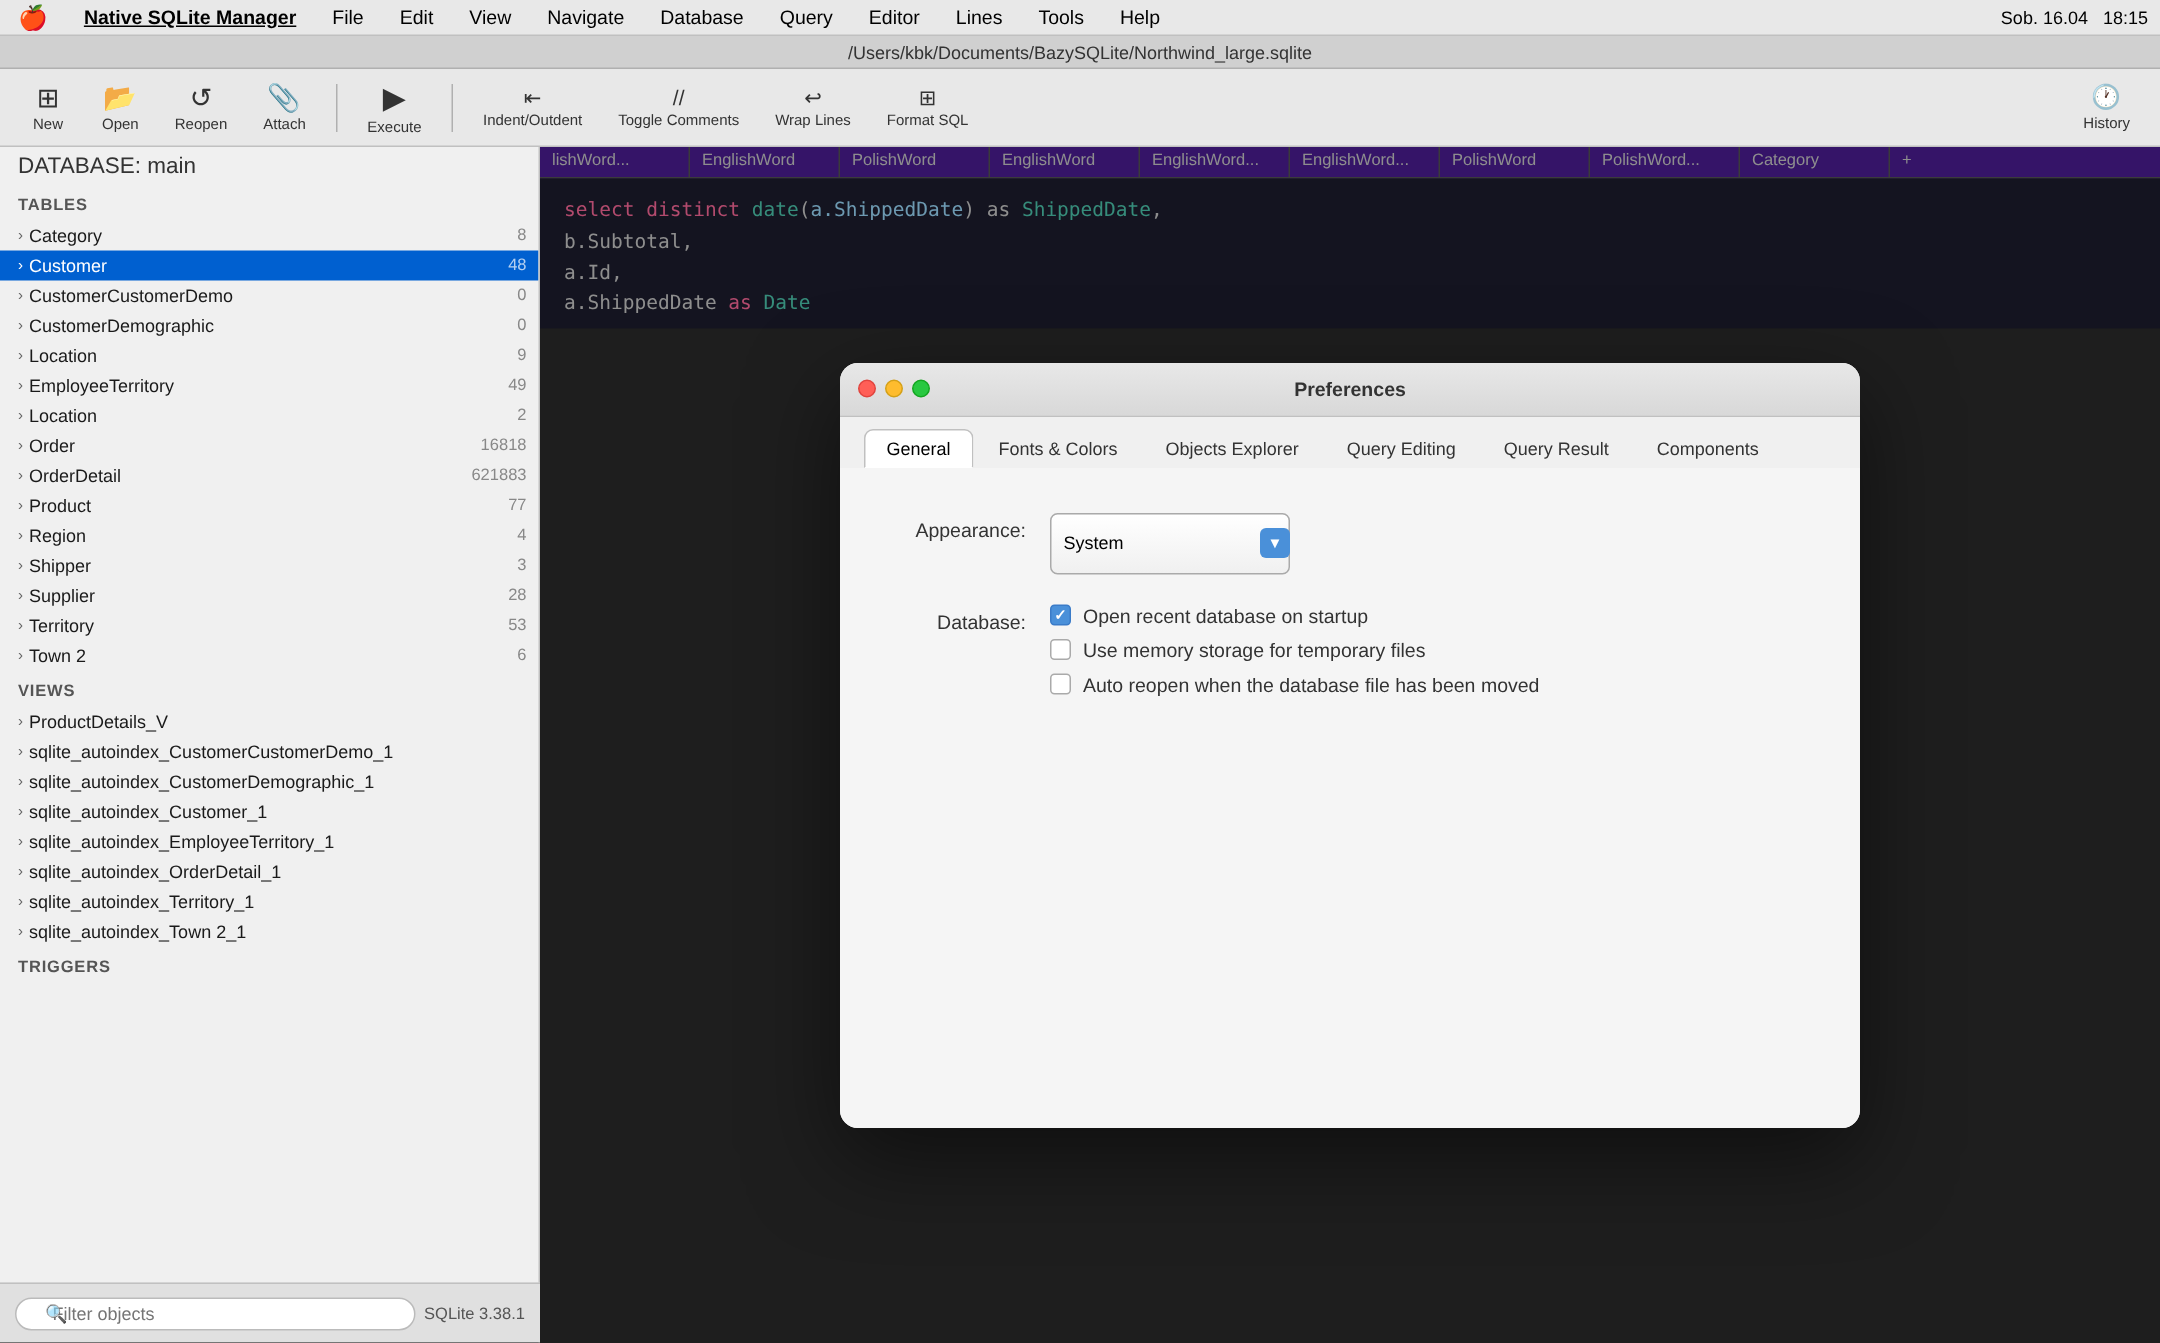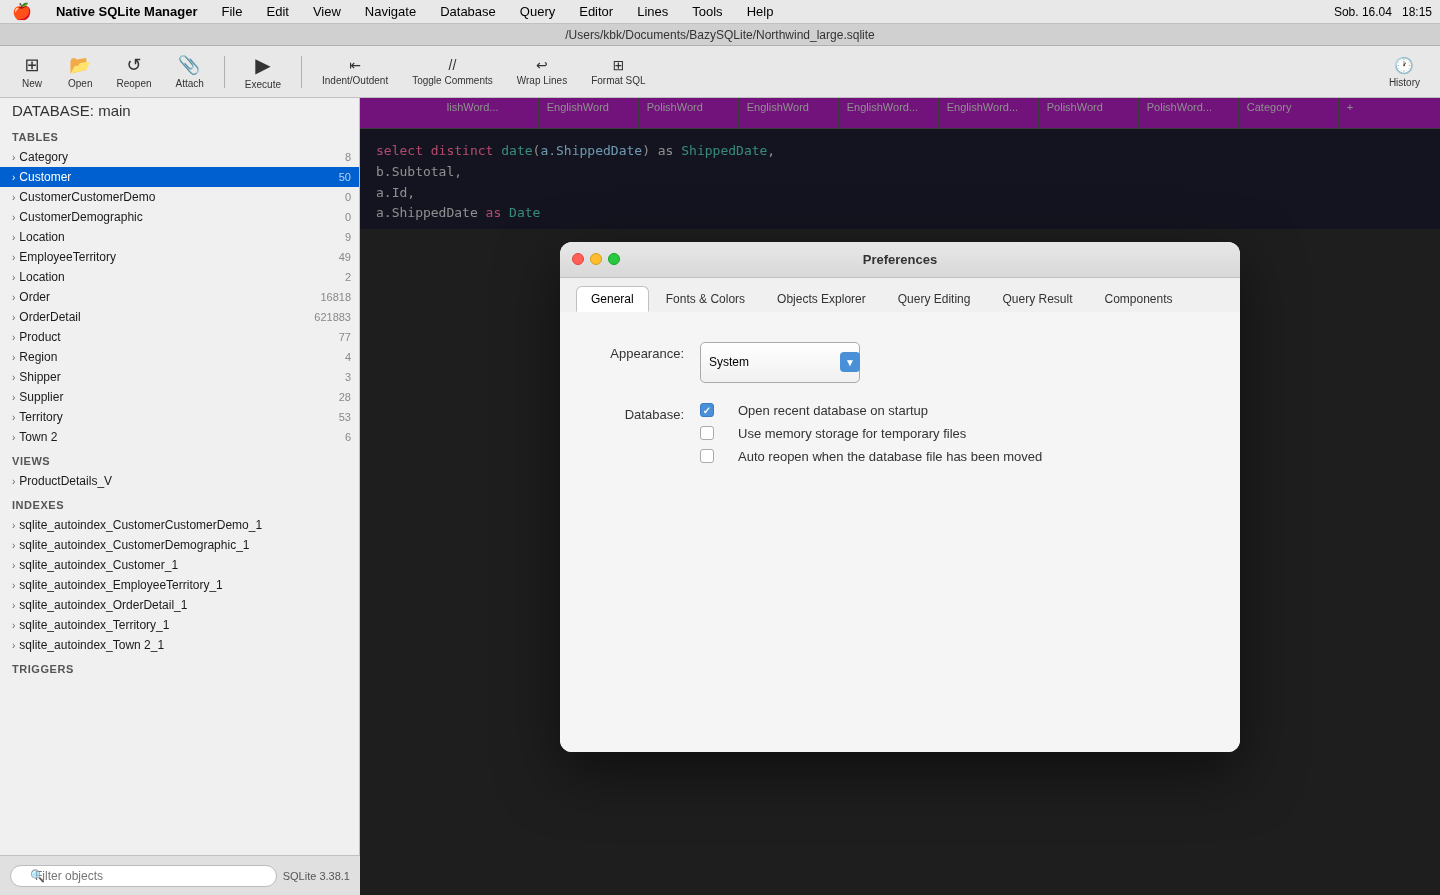--- a/index.html
+++ b/index.html
@@ -26,21 +26,21 @@
       z-index: 100;
     }
     .menu-bar-item {
       font-size: 13px;
       font-weight: 400;
       color: #000;
       cursor: default;
       padding: 0 4px;
     }
     .menu-bar-item.apple { font-size: 16px; }
-    .menu-bar-item.bold { font-weight: 600; }
+    .menu-bar-item.bold { font-weight: 600; text-decoration: underline; }
     .menu-bar-right {
       margin-left: auto;
       display: flex;
       align-items: center;
       gap: 10px;
       font-size: 12px;
       color: #000;
     }
 
     
@@ -153,26 +153,25 @@
     
     .content-area {
       flex: 1;
       background: #2b2b2b;
       overflow: hidden;
       position: relative;
     }
 
     
     .col-headers {
-      height: 31px;
-      background: #a21caf;
+      height: 21px;
+      background: #4c1d95;
       display: flex;
       border-bottom: 1px solid #555;
       overflow: hidden;
-      justify-content: center;
     }
     .col-header {
       padding: 3px 8px;
       font-size: 11px;
       color: #ccc;
       border-right: 1px solid #555;
       white-space: nowrap;
       overflow: hidden;
       min-width: 100px;
       flex-shrink: 0;
@@ -371,21 +370,21 @@
       color: white;
       font-size: 10px;
       margin-left: -24px;
       pointer-events: none;
     }
 
     
     .checkbox-row {
       display: flex;
       align-items: center;
-      gap: 24px;
+      gap: 8px;
       margin-bottom: 8px;
     }
     .checkbox-custom {
       width: 14px;
       height: 14px;
       border: 1px solid #aaa;
       border-radius: 3px;
       background: white;
       display: flex;
       align-items: center;
@@ -489,21 +488,21 @@
 
     <div id="tables-list">
         <div class="sidebar-item">
           <span class="chevron">›</span>
           <span class="sidebar-item-name">Category</span>
           <span class="sidebar-item-count">8</span>
         </div>
         <div class="sidebar-item highlighted">
           <span class="chevron">›</span>
           <span class="sidebar-item-name">Customer</span>
-          <span class="sidebar-item-count">50</span>
+          <span class="sidebar-item-count">48</span>
         </div>
         <div class="sidebar-item">
           <span class="chevron">›</span>
           <span class="sidebar-item-name">CustomerCustomerDemo</span>
           <span class="sidebar-item-count">0</span>
         </div>
         <div class="sidebar-item">
           <span class="chevron">›</span>
           <span class="sidebar-item-name">CustomerDemographic</span>
           <span class="sidebar-item-count">0</span>
@@ -564,21 +563,20 @@
           <span class="sidebar-item-count">6</span>
         </div>
       </div>
 
     <div class="sidebar-section-header">VIEWS</div>
     <div class="sidebar-item">
       <span class="chevron">›</span>
       <span class="sidebar-item-name">ProductDetails_V</span>
     </div>
 
-    <div class="sidebar-section-header">INDEXES</div>
     <div id="indexes-list">
         <div class="sidebar-item">
           <span class="chevron">›</span>
           <span class="sidebar-item-name">sqlite_autoindex_CustomerCustomerDemo_1</span>
         </div>
         <div class="sidebar-item">
           <span class="chevron">›</span>
           <span class="sidebar-item-name">sqlite_autoindex_CustomerDemographic_1</span>
         </div>
         <div class="sidebar-item">

